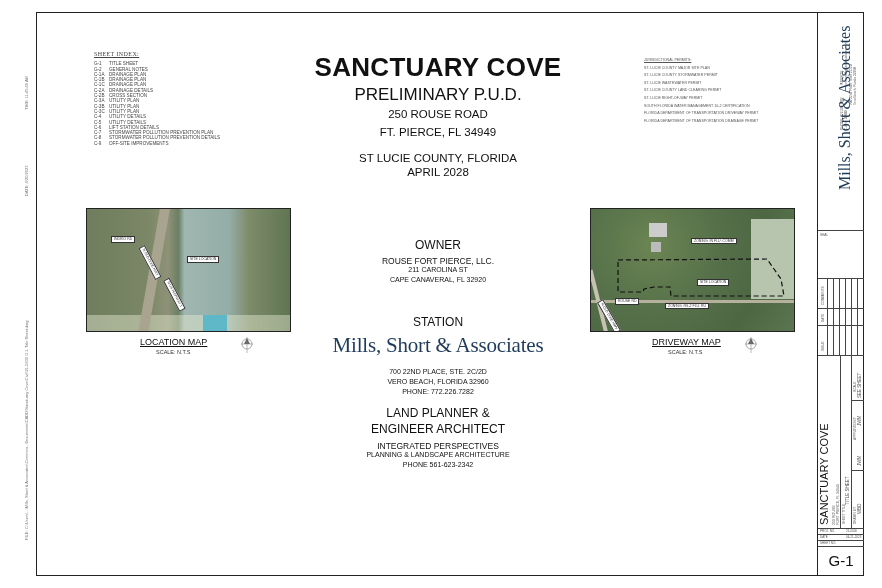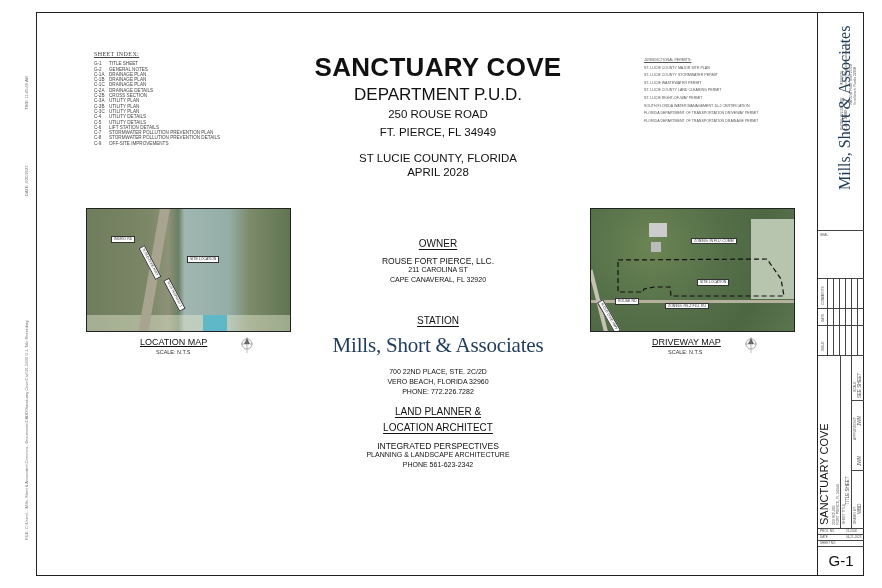--- a/index.html
+++ b/index.html
@@ -24,21 +24,21 @@
 
   
   .center { left: 300px; width: 276px; text-align: center; }
   .t1 { top: 52px; font-size: 26px; font-weight: bold; letter-spacing: .3px; }
   .t2 { top: 85px; font-size: 17px; }
   .t3 { top: 108px; font-size: 11.5px; }
   .t4 { top: 126px; font-size: 11.5px; }
   .t5 { top: 152px; font-size: 11.5px; }
   .t6 { top: 166px; font-size: 11.5px; }
 
-  .sec-head { font-size: 10px; text-decoration: underline; text-decoration-thickness: 1px; text-underline-offset: 2px; }
+  .sec-head { font-size: 12px; text-decoration-thickness: 1px; text-underline-offset: 2px; }
   .owner-h { top: 238px; }
   .owner-1 { top: 256px; font-size: 8.5px; }
   .owner-2 { top: 266px; font-size: 7px; }
   .owner-3 { top: 276px; font-size: 7px; }
   .eng-h { top: 315px; }
   .eng-logo { top: 333px; font-family: "Liberation Serif", serif; font-size: 21px; color: #1f3b5a; letter-spacing: -.2px; }
   .eng-1 { top: 368px; font-size: 7px; }
   .eng-2 { top: 378px; font-size: 7px; }
   .eng-3 { top: 388px; font-size: 7px; }
   .lp-h1 { top: 406px; }
@@ -147,39 +147,39 @@
   <div>ST. LUCIE COUNTY STORMWATER PERMIT</div>
   <div>ST. LUCIE  WASTEWATER PERMIT</div>
   <div>ST. LUCIE COUNTY LAND CLEARING PERMIT</div>
   <div>ST. LUCIE RIGHT-OF-WAY PERMIT</div>
   <div>SOUTH FLORIDA WATER MANAGEMENT 10-2 CERTIFICATION</div>
   <div>FLORIDA DEPARTMENT OF TRANSPORTATION DRIVEWAY PERMIT</div>
   <div>FLORIDA DEPARTMENT OF TRANSPORTATION DRAINAGE PERMIT</div>
 </div>
 
 <div class="abs center t1">SANCTUARY COVE</div>
-<div class="abs center t2">DEPARTMENT P.U.D.</div>
+<div class="abs center t2">PRELIMINARY P.U.D.</div>
 <div class="abs center t3">250 ROUSE ROAD</div>
 <div class="abs center t4">FT. PIERCE, FL 34949</div>
 <div class="abs center t5">ST LUCIE COUNTY, FLORIDA</div>
 <div class="abs center t6">APRIL 2028</div>
 
 <div class="abs center sec-head owner-h">OWNER</div>
 <div class="abs center owner-1">ROUSE FORT PIERCE, LLC.</div>
 <div class="abs center owner-2">211 CAROLINA ST</div>
 <div class="abs center owner-3">CAPE CANAVERAL, FL 32920</div>
 
 <div class="abs center sec-head eng-h">STATION</div>
 <div class="abs center eng-logo">Mills, Short &amp; Associates</div>
 <div class="abs center eng-1">700 22ND PLACE, STE. 2C/2D</div>
 <div class="abs center eng-2">VERO BEACH, FLORIDA 32960</div>
 <div class="abs center eng-3">PHONE: 772.226.7282</div>
 
 <div class="abs center sec-head lp-h1">LAND PLANNER &amp;</div>
-<div class="abs center sec-head lp-h2">LOCATION ARCHITECT</div>
+<div class="abs center sec-head lp-h2">ENGINEER ARCHITECT</div>
 <div class="abs center lp-1">INTEGRATED PERSPECTIVES</div>
 <div class="abs center lp-2">PLANNING &amp; LANDSCAPE ARCHITECTURE</div>
 <div class="abs center lp-3">PHONE 561-623-2342</div>
 
 <div class="abs map map-loc">
   <div class="abs" style="left:0; bottom:0; width:100%; height:16px; background:rgba(230,235,210,.45);"></div>
   <div class="abs" style="left:116px; bottom:0; width:24px; height:16px; background:#5fb8c8;"></div>
   <div class="abs" style="left:62px; top:0; width:10px; height:124px; background:#a9a48f; transform:skewX(-10deg);"></div>
   <span class="lbl" style="left:24px; top:27px;">INDRIO RD</span>
   <span class="lbl" style="left:100px; top:47px;">SITE LOCATION</span>

